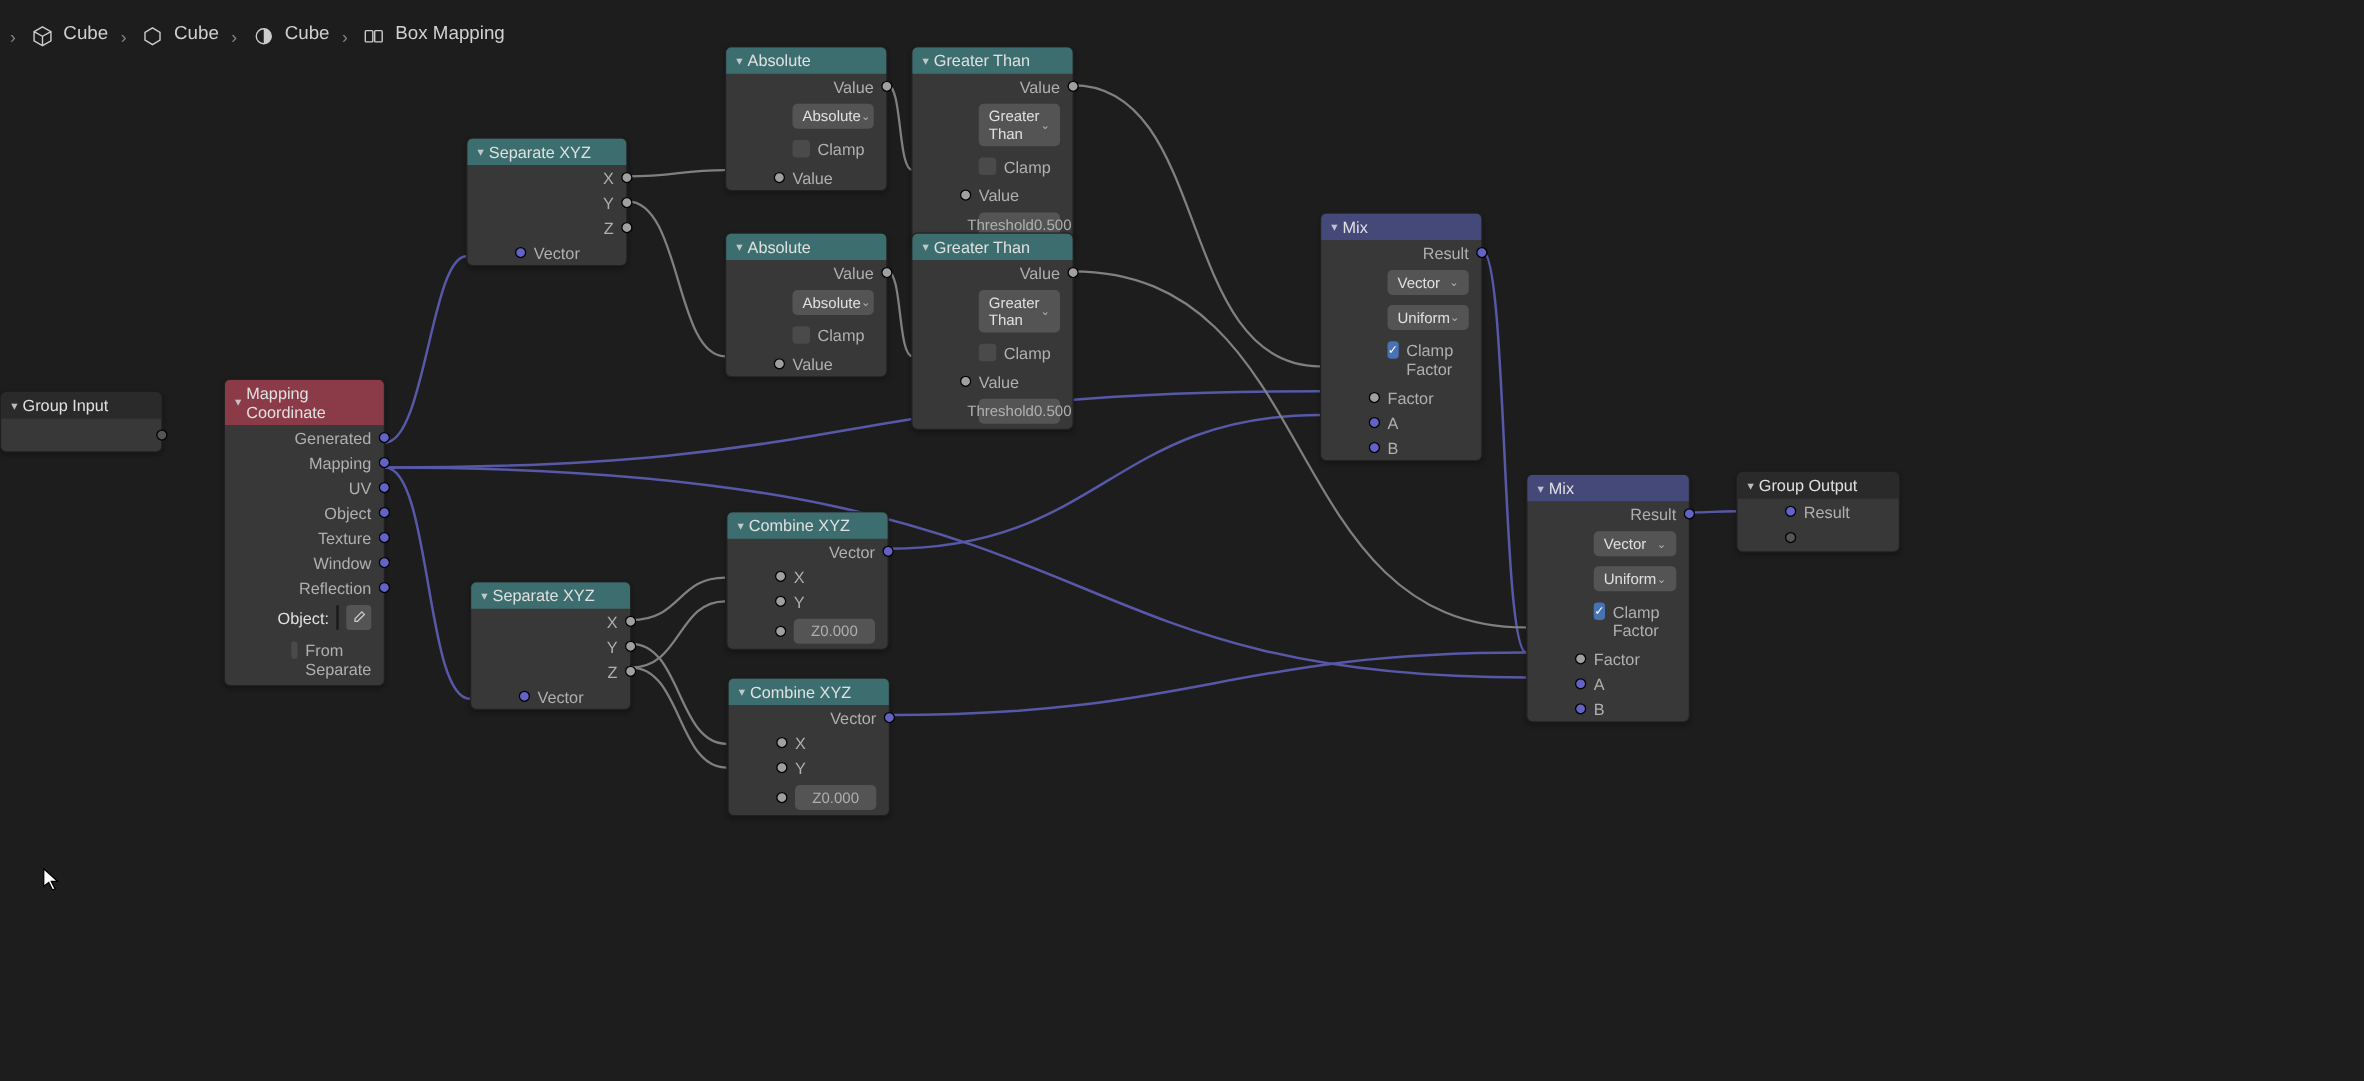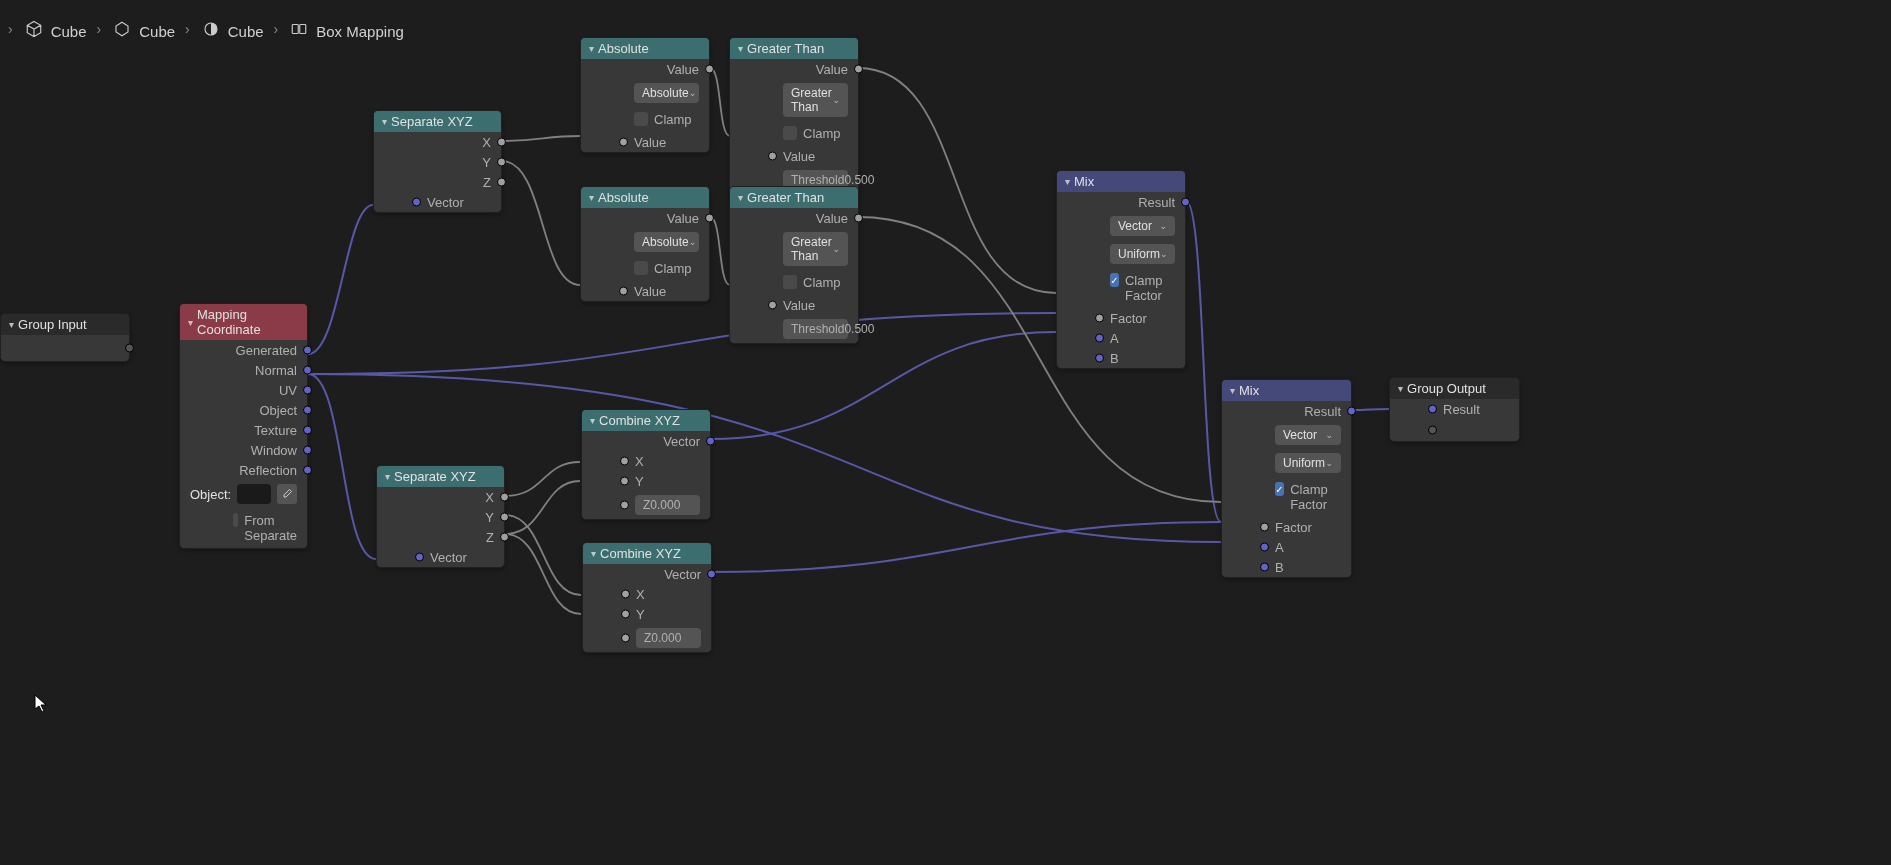--- a/index.html
+++ b/index.html
@@ -35,21 +35,21 @@
   
   .breadcrumb {
     position: absolute;
     top: 18px; left: 0;
     display: flex;
     align-items: center;
     gap: 6px;
     padding-left: 4px;
   }
   .bc-item {
-    display: flex; align-items: flex-end; gap: 6px;
+    display: flex; align-items: flex-start; gap: 6px;
     color: #d0d0d0;
     font-size: 15px;
   }
   .bc-icon {
     width: 22px; height: 22px;
     display: flex; align-items: center; justify-content: center;
     border-radius: 3px;
   }
   .bc-icon svg { width: 18px; height: 18px; stroke: #ccc; fill: none; stroke-width: 1.5; }
   .bc-sep { color: #888; font-size: 14px; padding: 0 4px; }
@@ -128,28 +128,29 @@
   }
   .cb-box.checked { background: #4772b3; }
   .cb-box.checked::after { content: "✓"; color: #fff; font-size: 10px; }
 
   .numfield {
     background: var(--input-bg);
     border-radius: 4px;
     padding: 3px 8px;
     margin: 2px 0;
     display: flex;
-    justify-content: flex-start;
+    justify-content: center;
     width: 100%;
     font-size: 12px;
   }
 
   .object-row {
     display: flex; align-items: center; gap: 6px;
     padding: 4px 10px;
+    margin-left: 32px;
   }
   .object-input {
     flex: 1;
     background: #1a1a1a;
     border-radius: 4px;
     height: 20px;
   }
   .object-picker {
     width: 20px; height: 20px;
     background: var(--input-bg);
@@ -252,21 +253,21 @@
 <div class="node" style="left:179px;top:303px;width:129px">
   <div class="node-header h-red">
     <span class="chev">▾</span>
     <span>Mapping Coordinate</span>
   </div>
   <div class="row right">
       <span>Generated</span>
       <span class="socket out blue"></span>
     </div>
   <div class="row right">
-      <span>Normal</span>
+      <span>Mapping</span>
       <span class="socket out blue"></span>
     </div>
   <div class="row right">
       <span>UV</span>
       <span class="socket out blue"></span>
     </div>
   <div class="row right">
       <span>Object</span>
       <span class="socket out blue"></span>
     </div>

